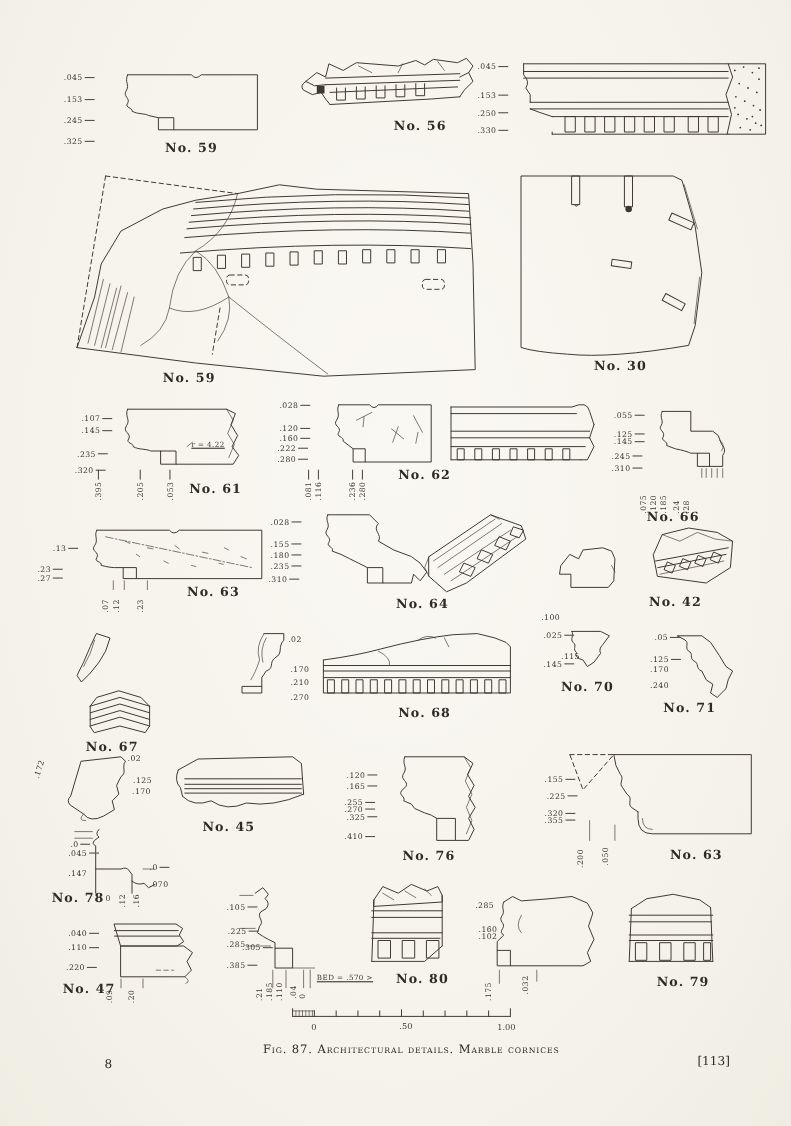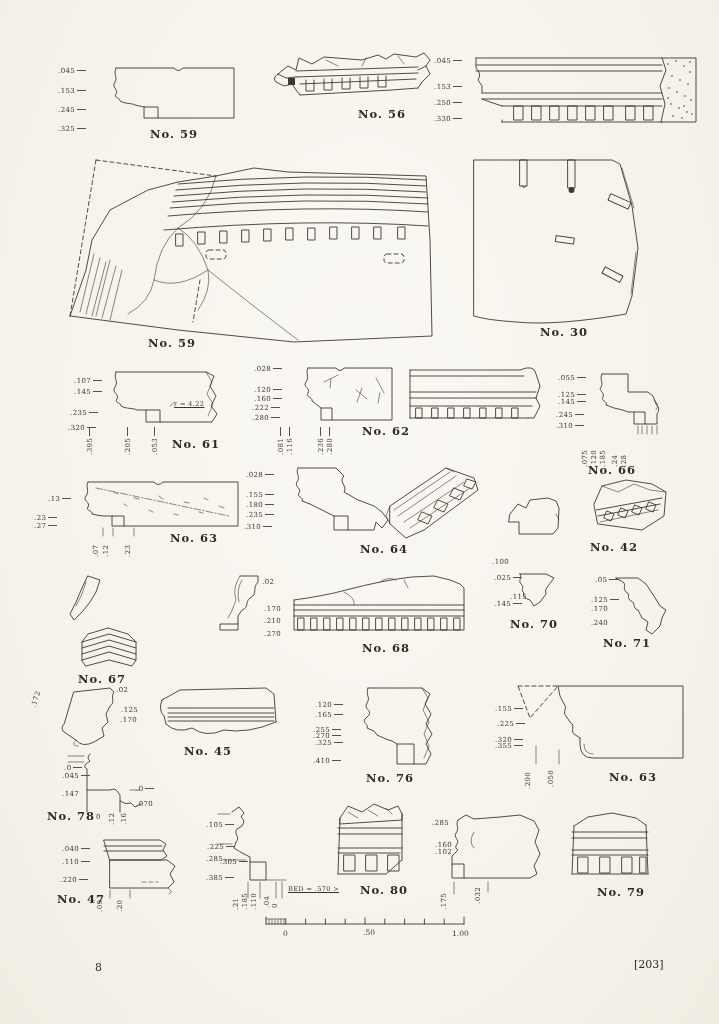--- a/index.html
+++ b/index.html
@@ -495,16 +495,17 @@
     <svg class="fig" style="left:256px;top:910px;width:220px;height:26px" viewBox="0 0 220 26">
       <path d="M10 14 H208"></path>
       <path d="M10 7 V14 M29.8 9 V14 M49.6 9 V14 M69.4 9 V14 M89.2 9 V14 M109 8 V14 M128.8 9 V14 M148.6 9 V14 M168.4 9 V14 M188.2 9 V14 M208 7 V14"></path>
       <path class="thin" d="M10 9 H29.8 M13 9 V14 M16 9 V14 M19 9 V14 M22 9 V14 M25 9 V14 M28 9 V14"></path>
     </svg>
     <span class="scale-tick" style="left:283px;top:929px">0</span>
     <span class="scale-tick" style="left:363px;top:928px">.50</span>
     <span class="scale-tick" style="left:452px;top:929px">1.00</span>
   </div>
 
+  <div class="caption" style="left:239px;top:948px">Fig. 87. Architectural details. Marble cornices</div>
   <div class="pagenum" style="left:95px;top:961px">8</div>
-  <div class="pagenum" style="left:634px;top:958px">[203]</div>
+  <div class="pagenum" style="left:634px;top:958px">[113]</div>
 
 </div>
 
 </body></html>

